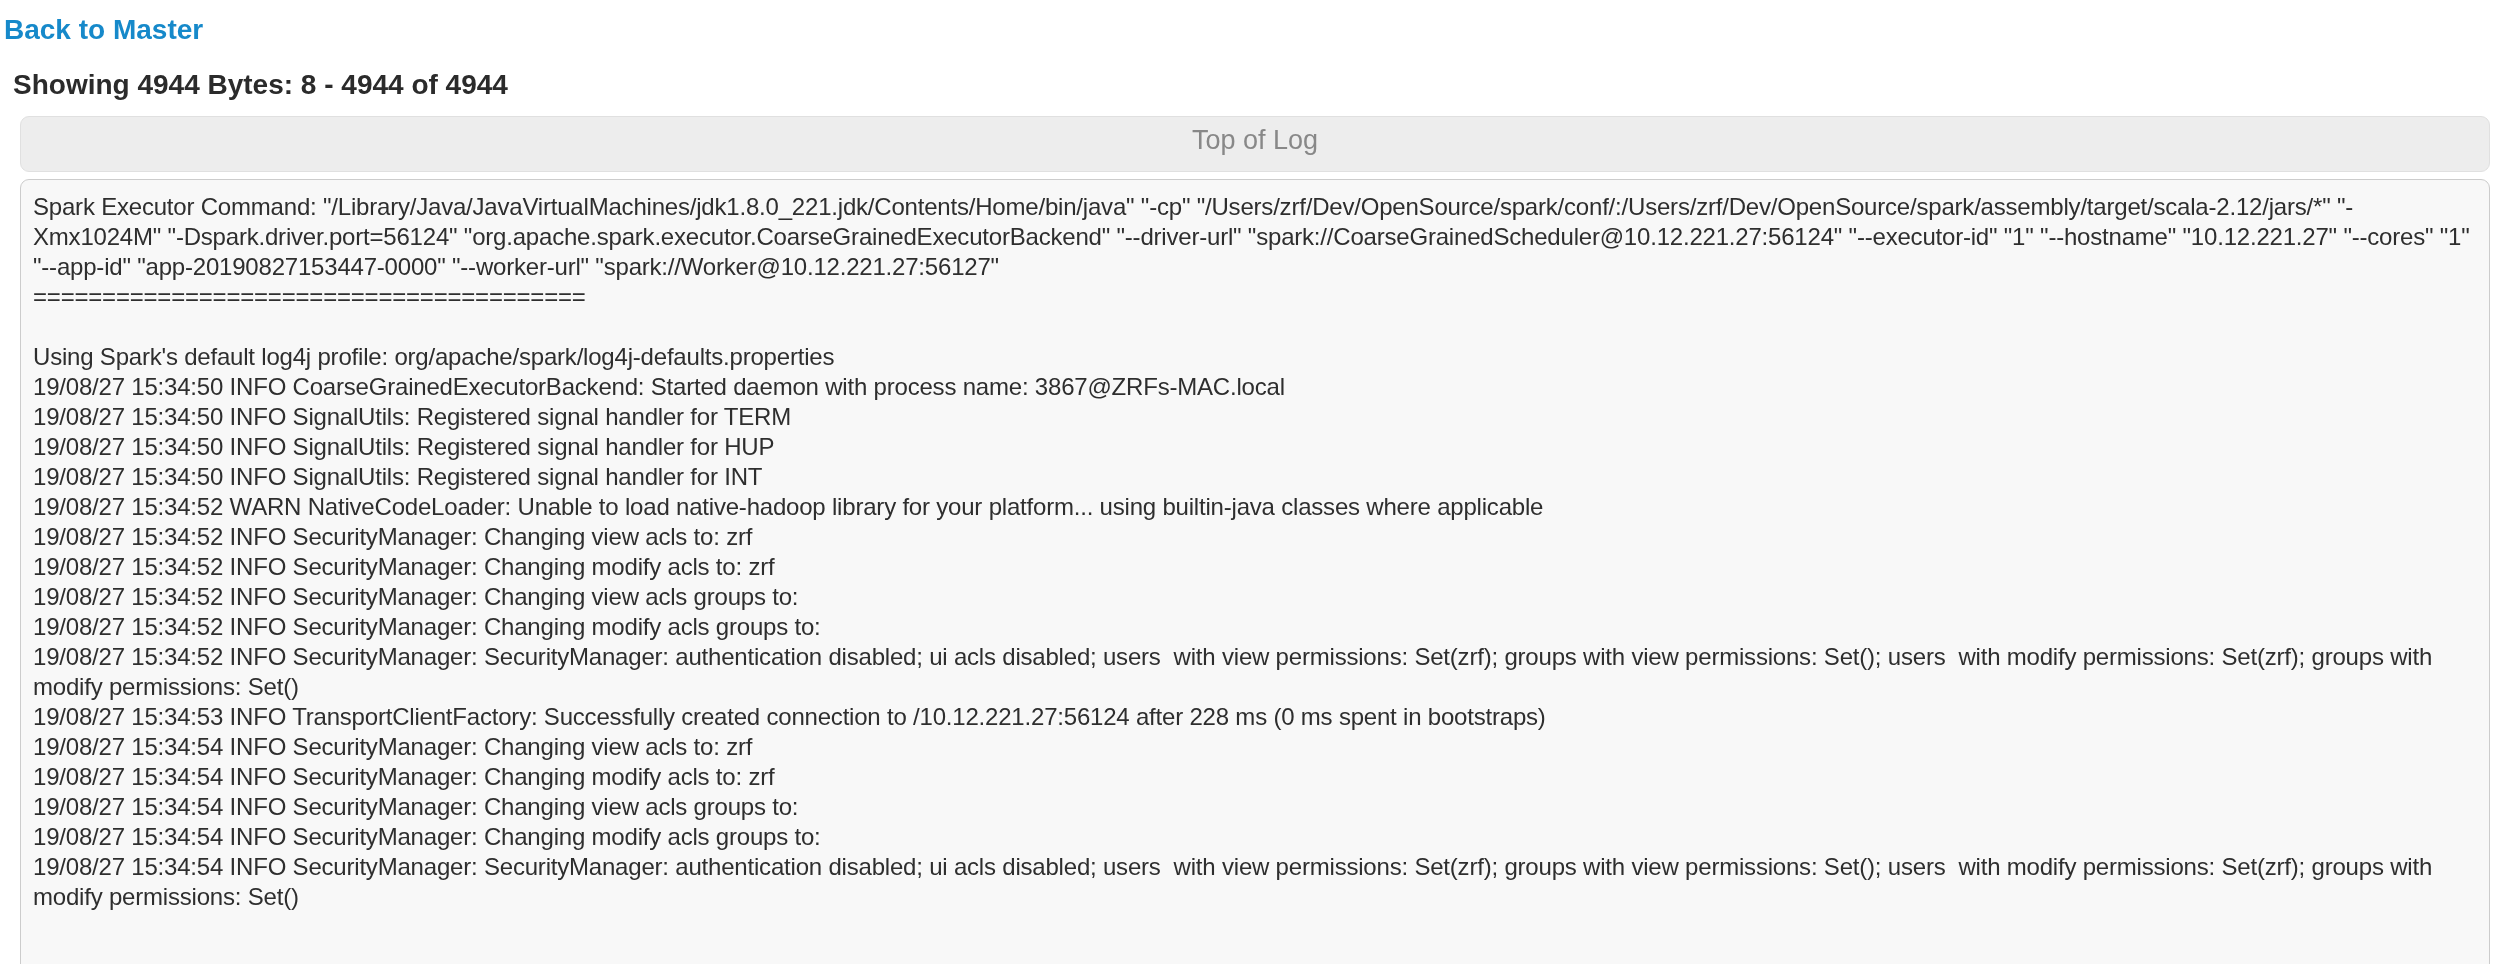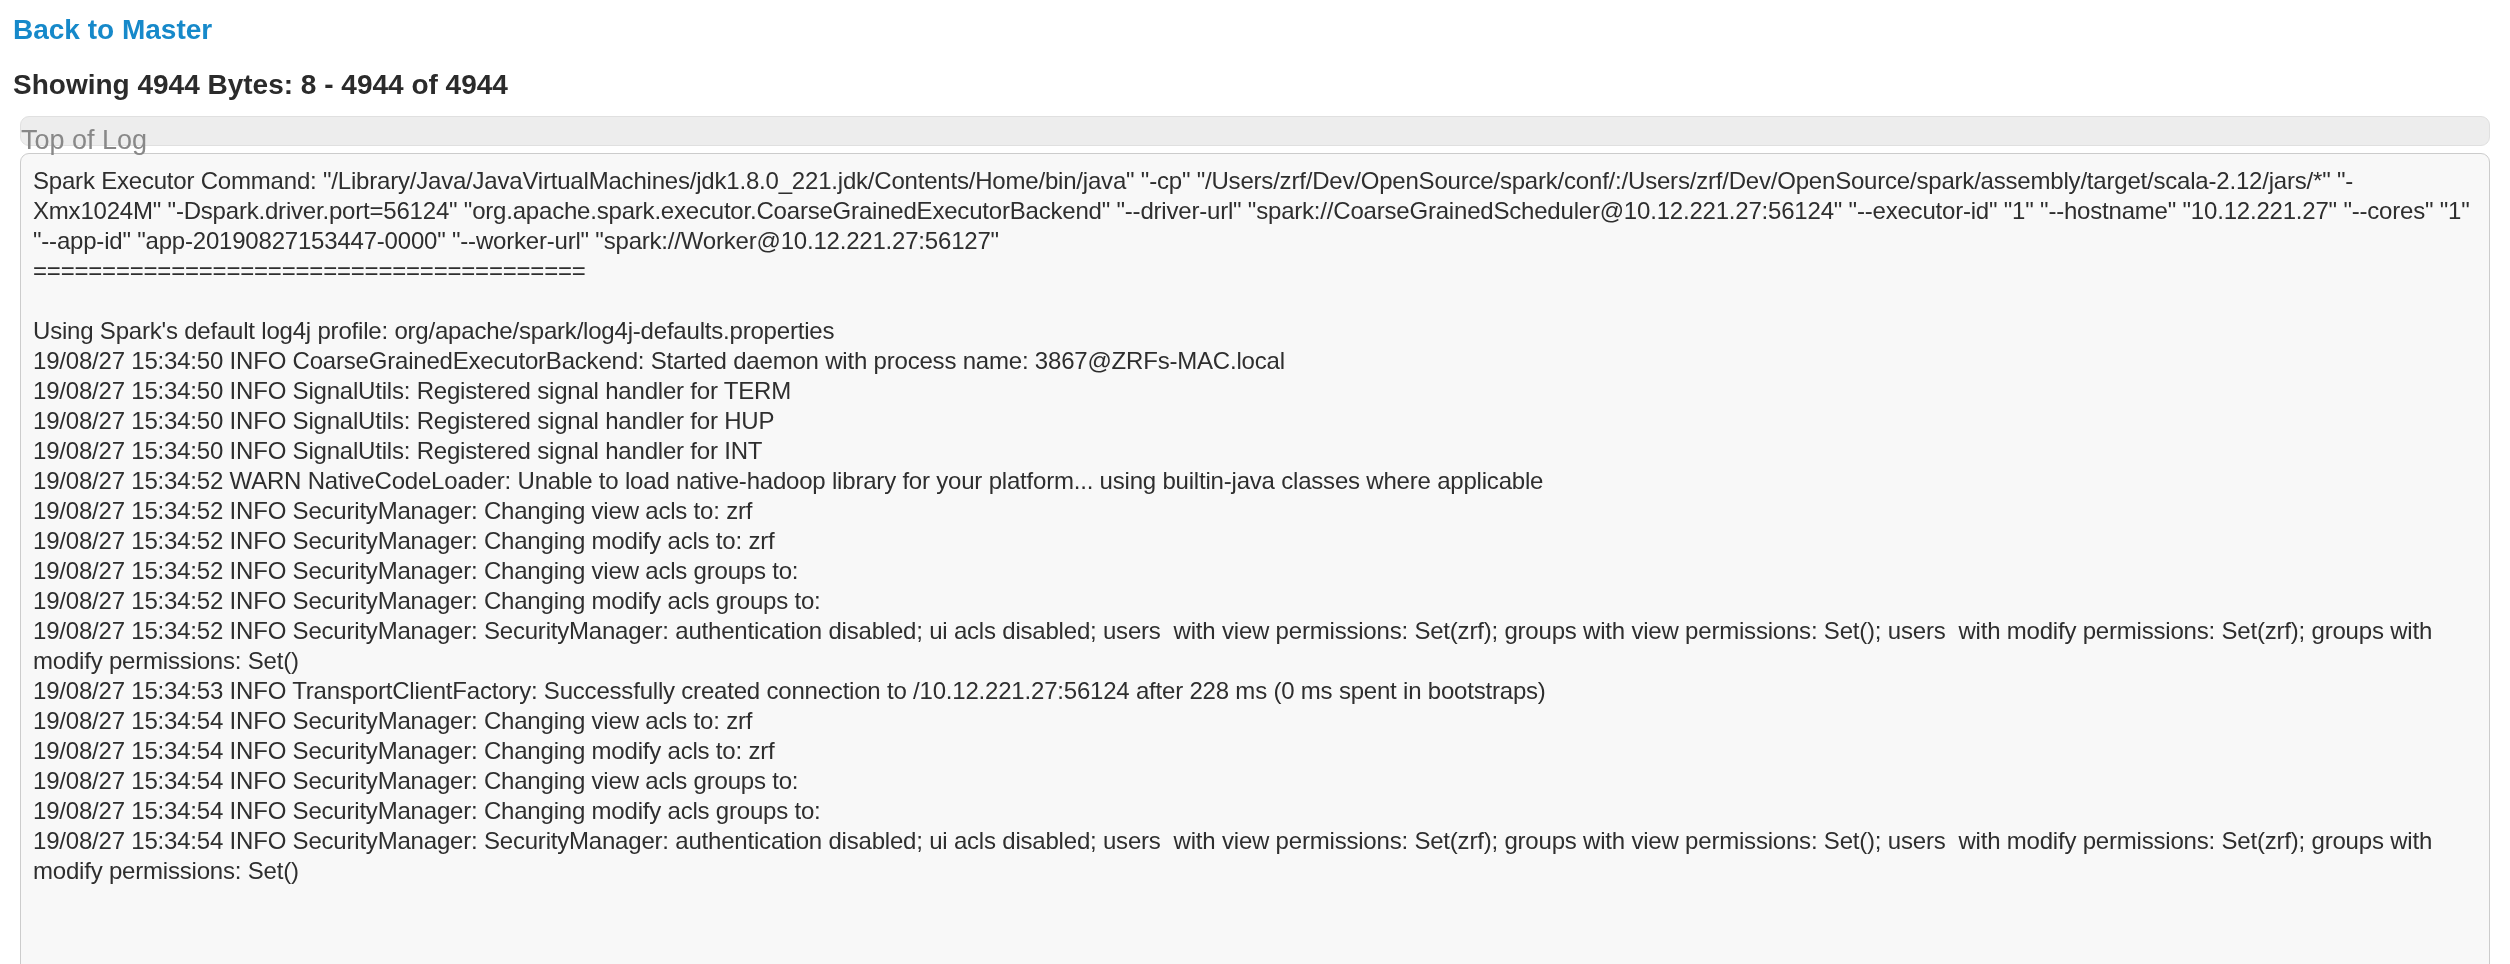--- a/index.html
+++ b/index.html
@@ -19,43 +19,43 @@
     padding: 0;
     background: var(--page_bg);
     font-family: "Liberation Sans", "DejaVu Sans", sans-serif;
   }
   body {
     width: 2510px;
     height: 964px;
     overflow: hidden;
   }
   .back-link-wrap {
-    margin: 14px 0 0 13px;
+    margin: 14px 0 0 4px;
   }
   .back-link {
     color: var(--link);
     font-size: 28px;
     font-weight: 600;
     text-decoration: none;
     cursor: pointer;
   }
   .byte-info {
     margin: 23px 0 0 13px;
     font-size: 28px;
     font-weight: 600;
     color: var(--heading_text);
   }
   .top-bar {
     margin: 15px 20px 0 20px;
-    height: 30px;
+    height: 56px;
     line-height: 46px;
     background: var(--header_bg);
     border: 1px solid var(--header_border);
     border-radius: 9px;
-    text-align: left;
+    text-align: center;
     font-size: 27px;
     color: var(--header_text);
     cursor: pointer;
   }
   .log-box {
     margin: 7px 20px 0 20px;
     height: 900px;
     background: var(--log_bg);
     border: 1px solid var(--log_border);
     border-radius: 9px;

